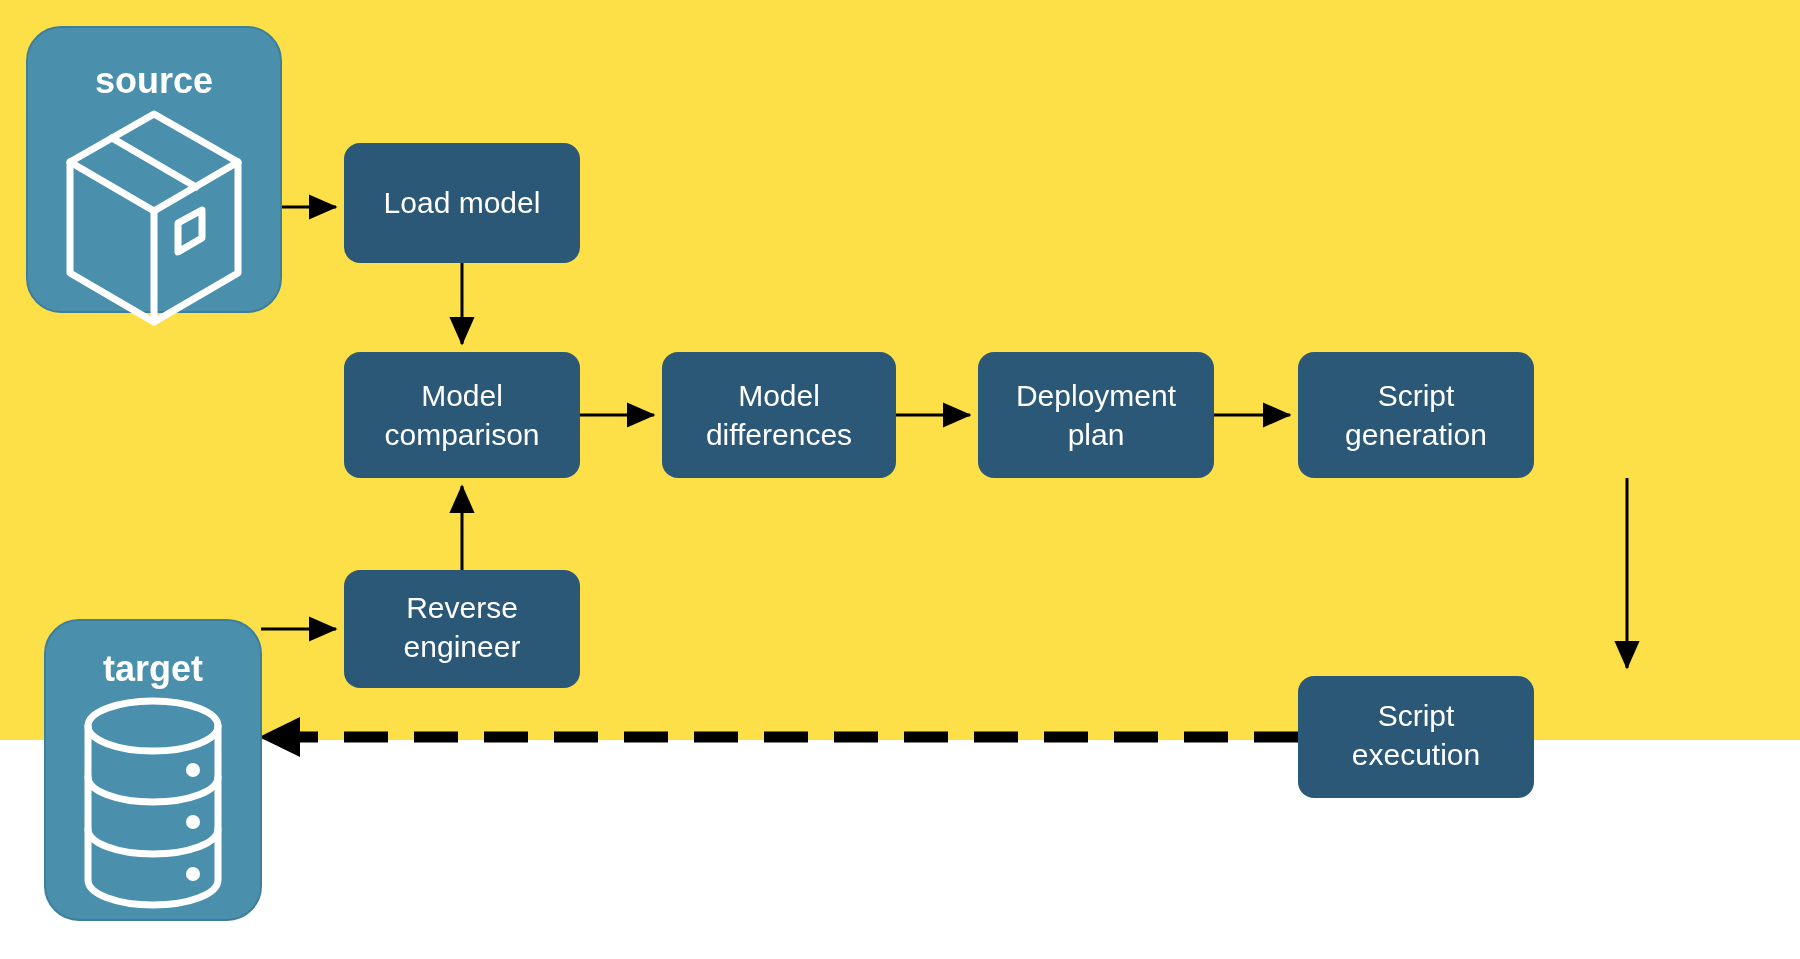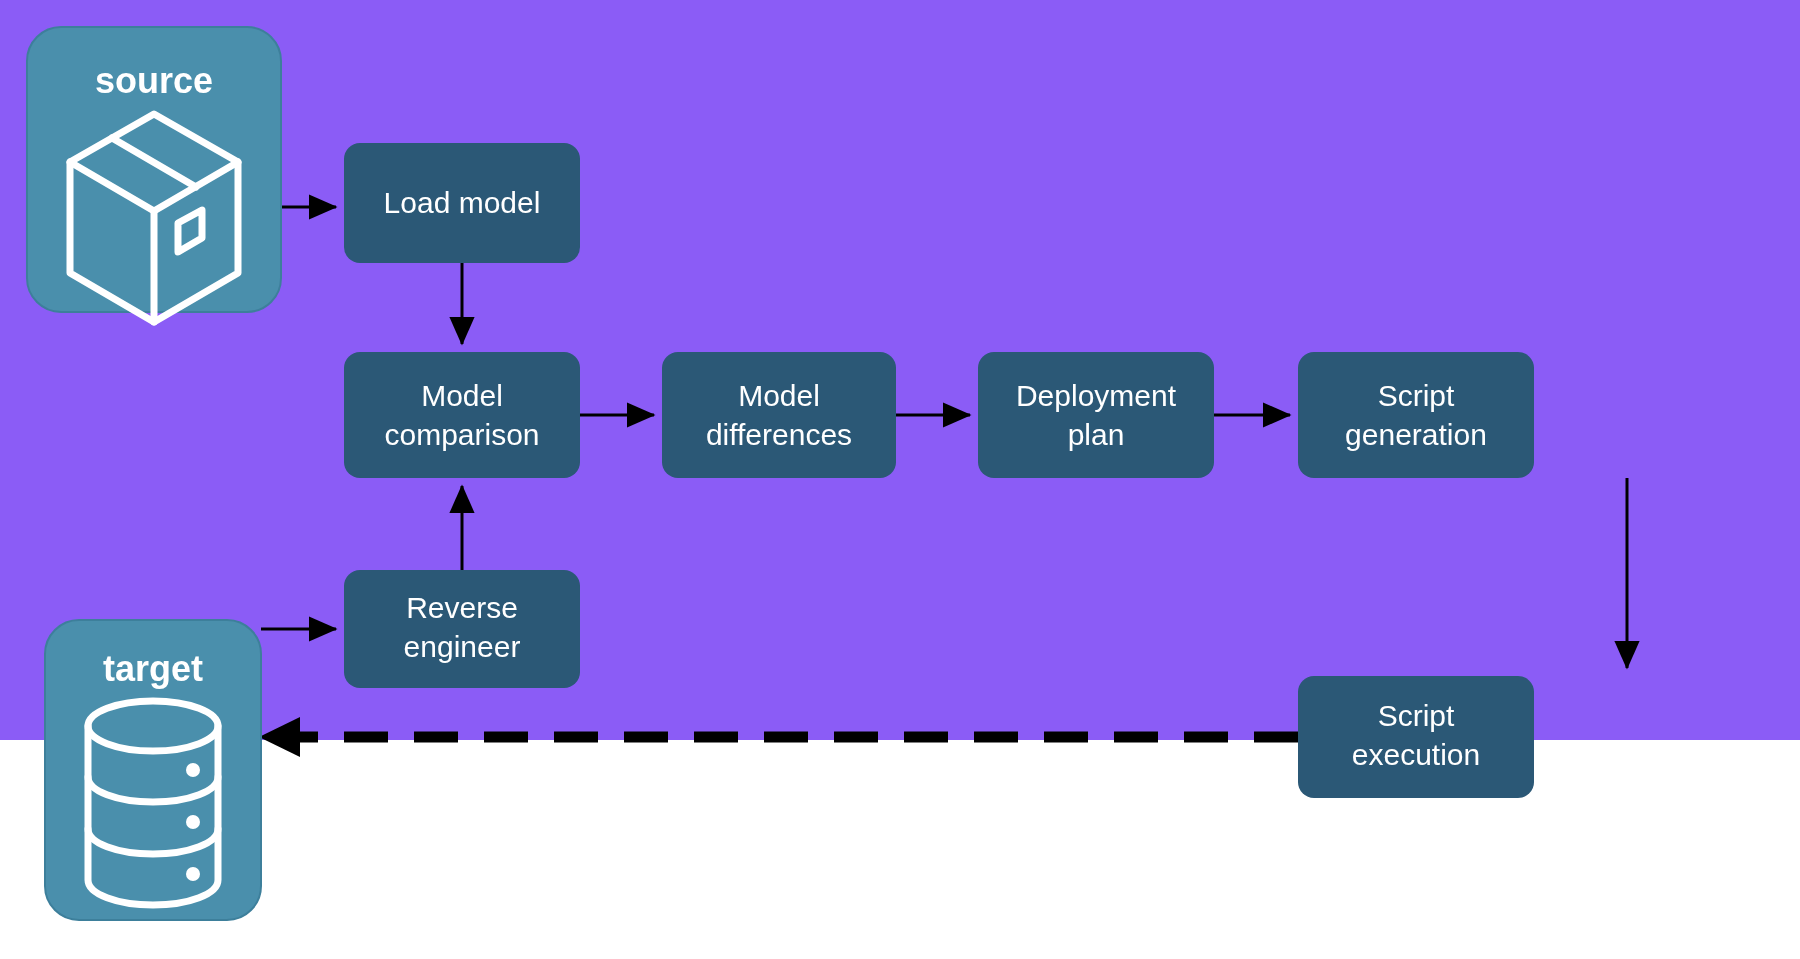--- a/index.html
+++ b/index.html
@@ -11,21 +11,21 @@
   body {
     width: 1800px;
     height: 959px;
     overflow: hidden;
     font-family: "Liberation Sans", sans-serif;
   }
   #diagram-root {
     position: relative;
     width: 1800px;
     height: 740px;
-    background: #8b5cf6;
+    background: #fde047;
   }
   svg.canvas {
     position: absolute;
     top: 0;
     left: 0;
     width: 1800px;
     height: 959px;
     display: block;
   }
   .node-label {

